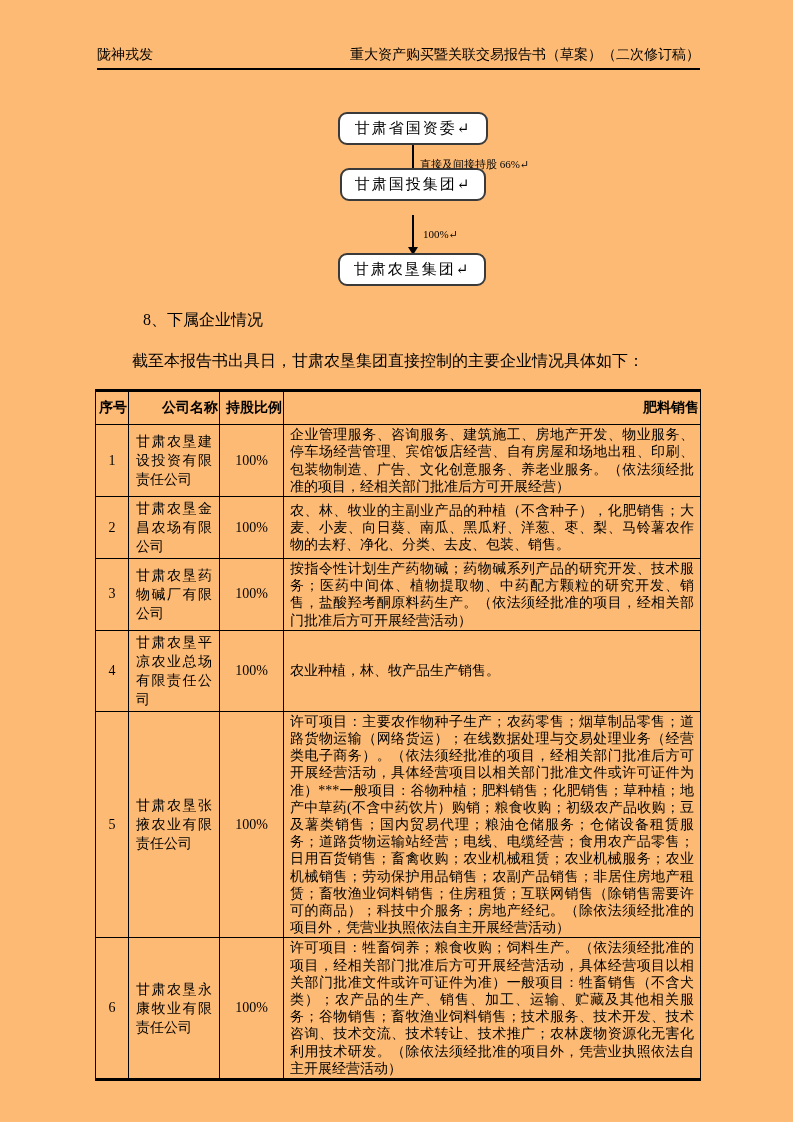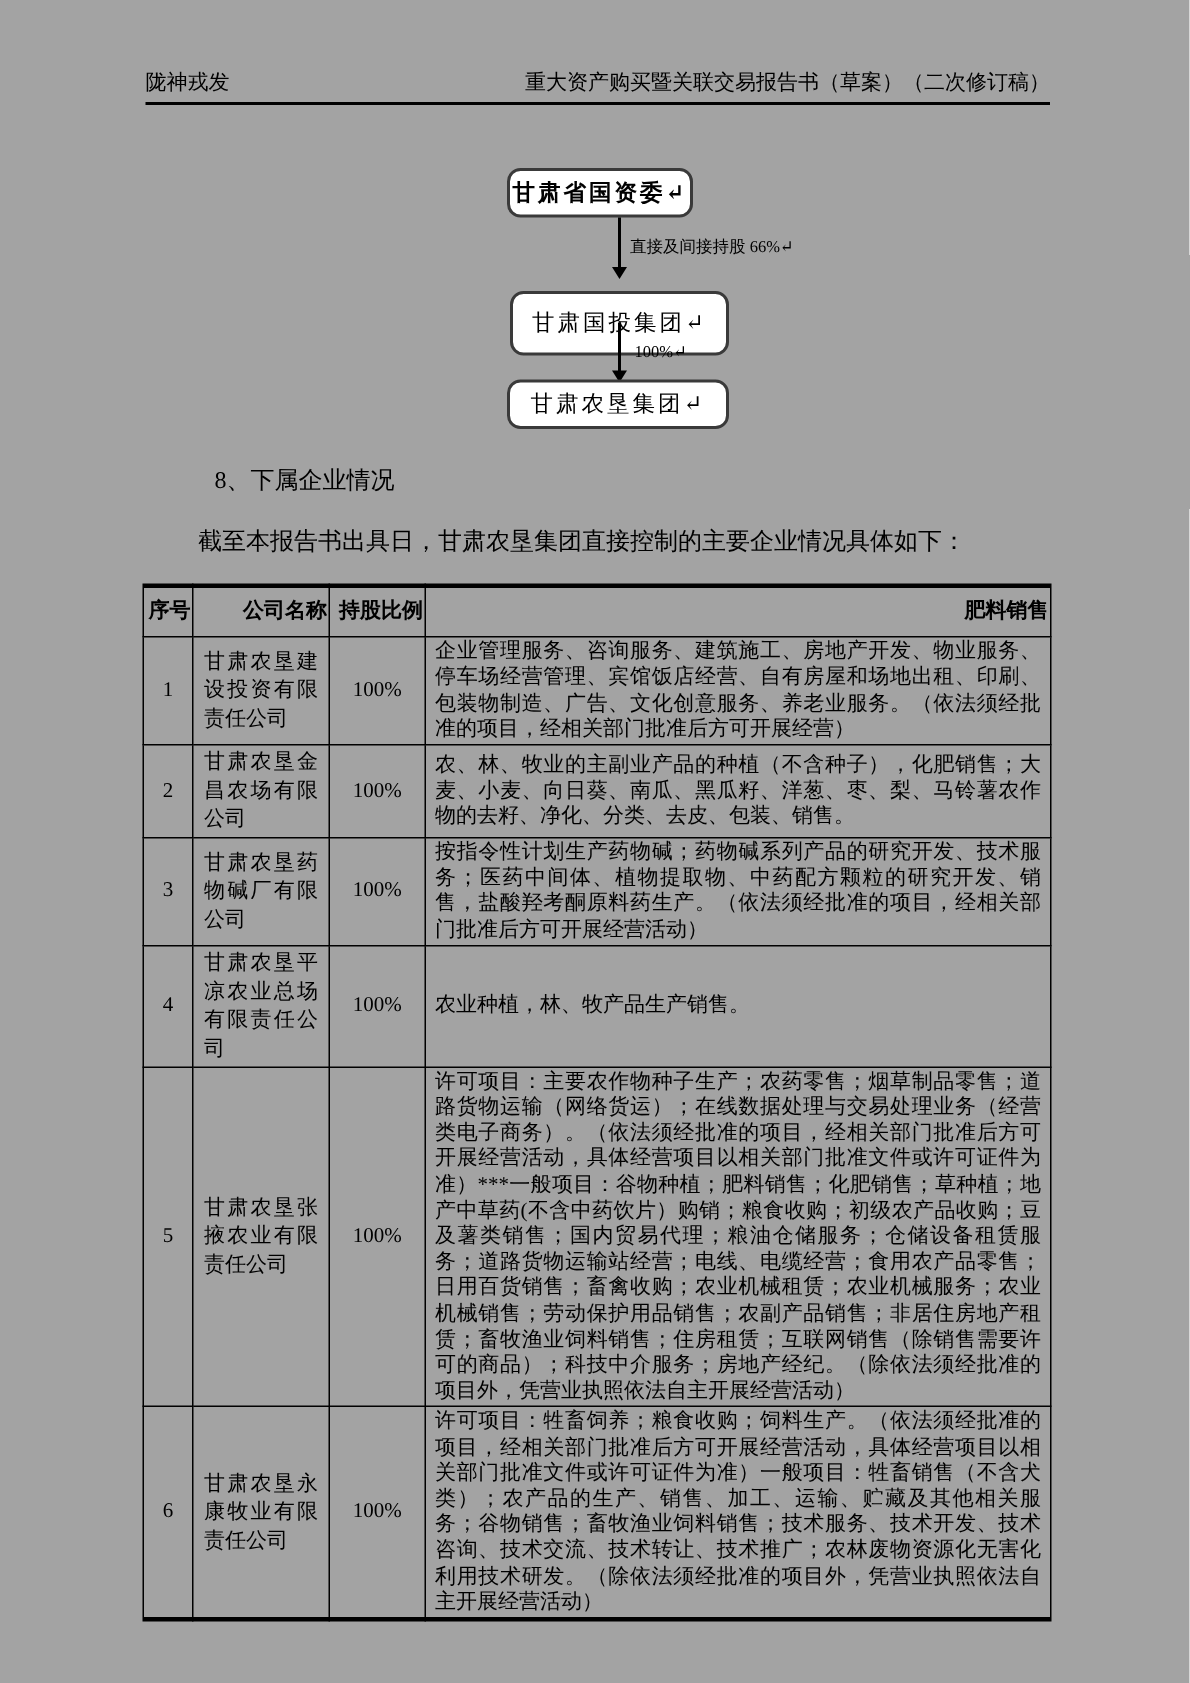--- a/index.html
+++ b/index.html
@@ -1,21 +1,21 @@
 <!DOCTYPE html>
 <html><head>
 <meta charset="utf-8">
 <style>
   html, body { margin: 0; padding: 0; background: #ffffff; }
   * { box-sizing: border-box; }
   .page {
     position: relative;
     width: 793px;
     height: 1122px;
-    background: #a3a3a3;
+    background: #fdba74;
     font-family: "Liberation Serif", "DejaVu Serif", serif;
     color: #000000;
     overflow: hidden;
   }
 
   
   .doc-header {
     position: absolute;
     left: 97px; top: 46px;
     width: 603px;
@@ -32,22 +32,22 @@
     position: absolute;
     border: 2px solid #3a3a3a;
     border-radius: 9px;
     display: flex;
     align-items: center;
     justify-content: center;
     font-size: 15px;
     letter-spacing: 2px;
     background: #fff;
   }
-  .box-1 { left: 338px; top: 112px; width: 124px; height: 33px; font-weight: bold; }
-  .box-2 { left: 340px; top: 194px; width: 146px; height: 43px; }
+  .box-1 { left: 338px; top: 112px; width: 150px; height: 33px; }
+  .box-2 { left: 340px; top: 168px; width: 146px; height: 33px; }
   .box-3 { left: 338px; top: 253px; width: 148px; height: 33px; }
   .arrow-line { position: absolute; width: 2px; background: #000; }
   .arrow-line.a1 { left: 412px; top: 145px; height: 34px; }
   .arrow-line.a2 { left: 412px; top: 215px; height: 33px; }
   .arrow-head {
     position: absolute; width: 0; height: 0;
     border-left: 5px solid transparent;
     border-right: 5px solid transparent;
     border-top: 8px solid #000;
   }

